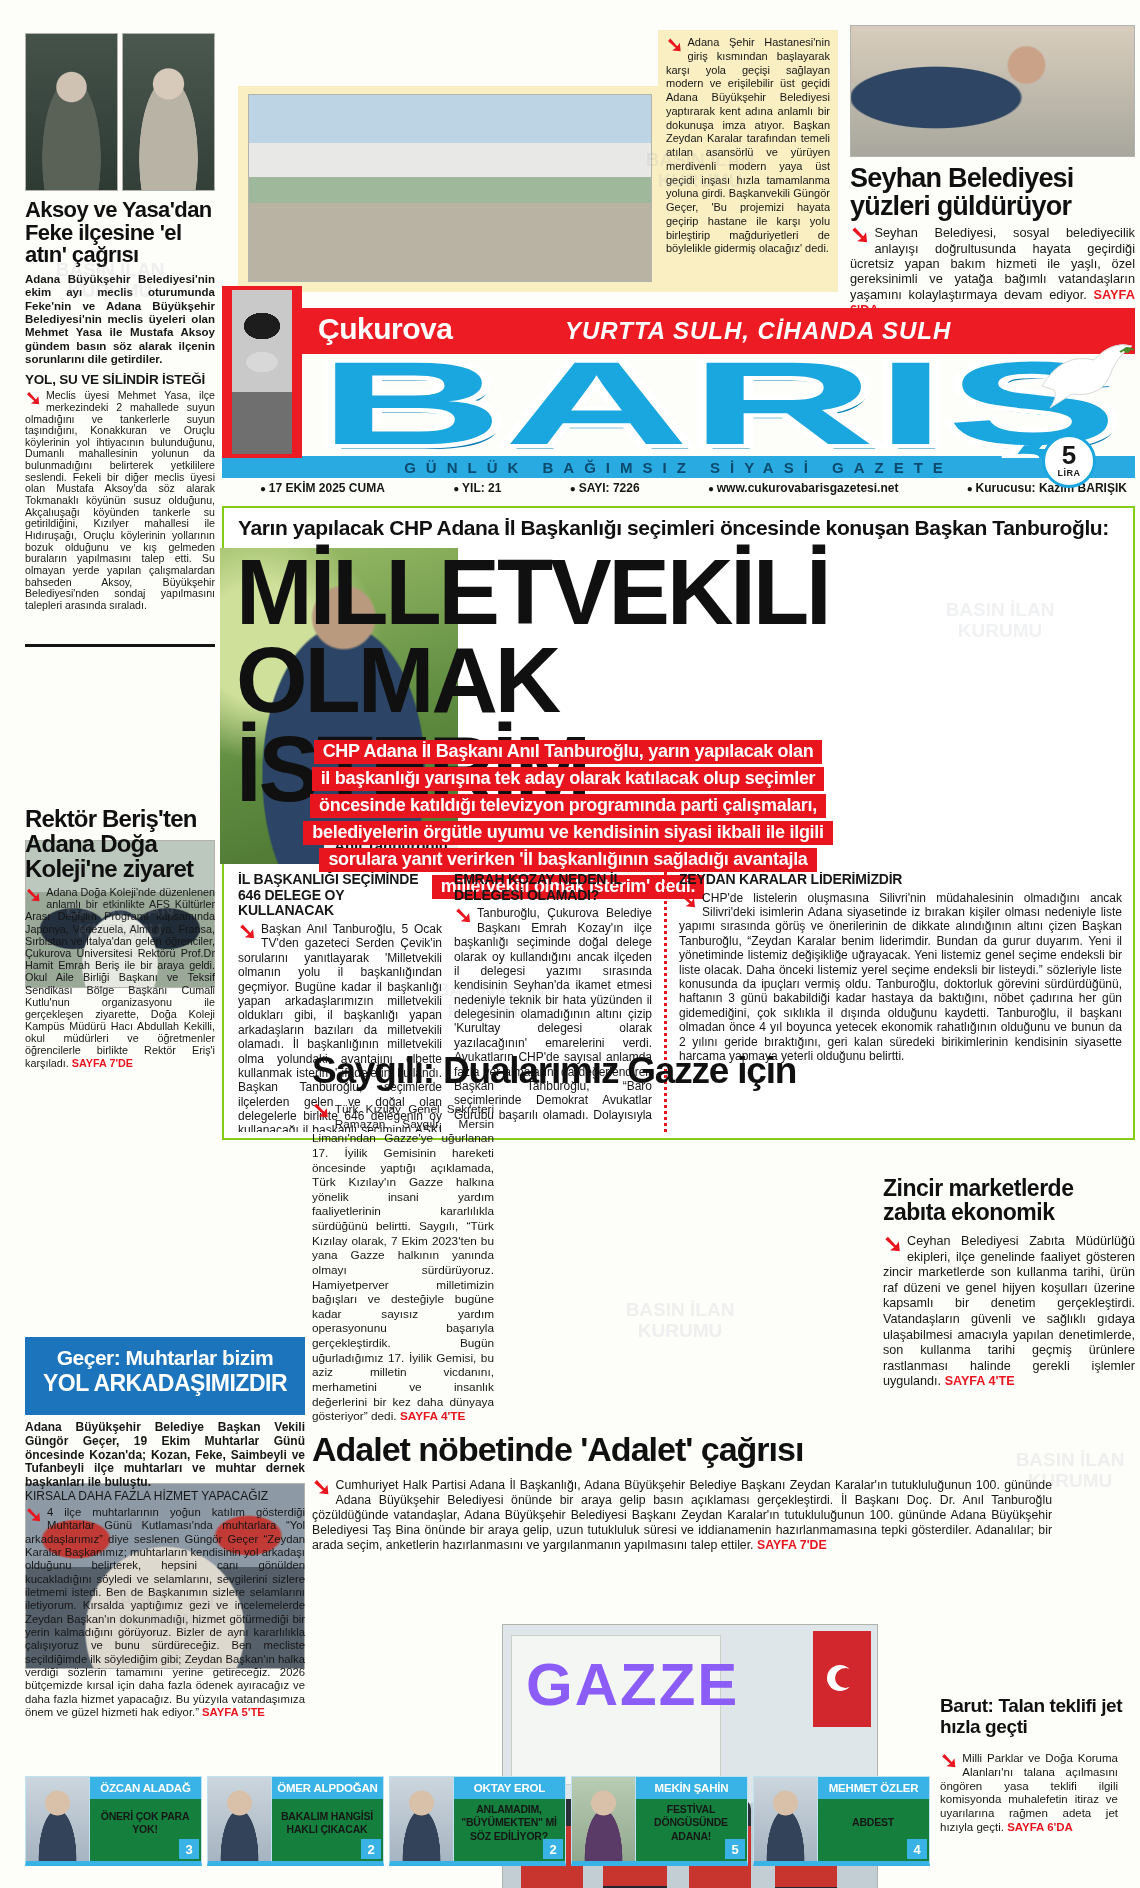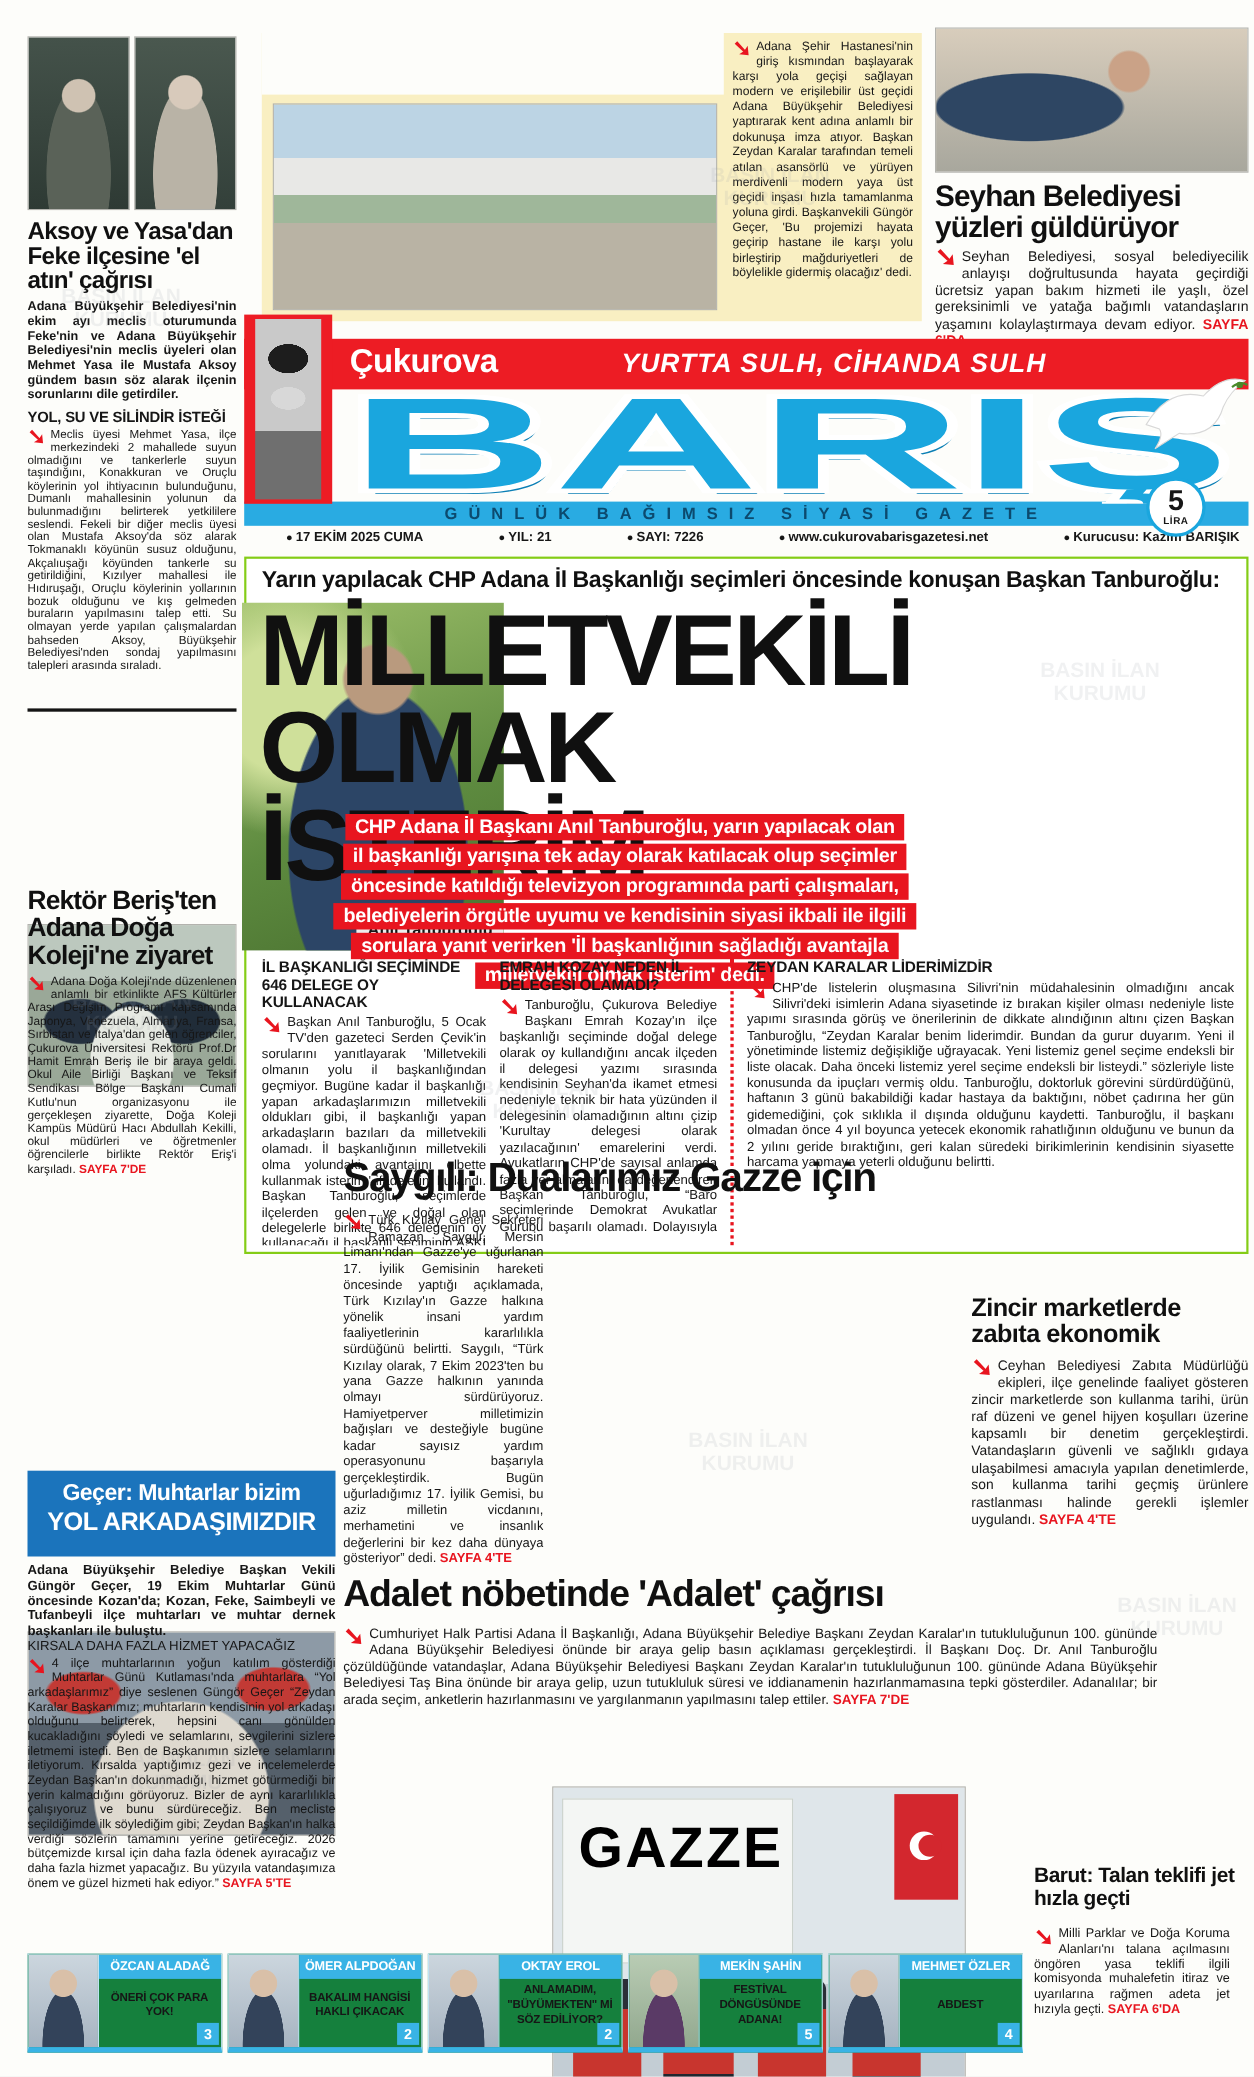--- a/index.html
+++ b/index.html
@@ -181,21 +181,21 @@
   </div>
 
   <div class="abs headline" style="left:312px;top:1050px;width:600px;font-size:37px;letter-spacing:-1.2px;">Saygılı: Dualarımız Gazze için</div>
   <div class="abs jtext arrow" style="left:312px;top:1102px;width:182px;height:326px;font-size:11.8px;line-height:1.24;">
     <span>Türk Kızılay Genel Sekreteri Ramazan Saygılı, Mersin Limanı'ndan Gazze'ye uğurlanan 17. İyilik Gemisinin hareketi öncesinde yaptığı açıklamada, Türk Kızılay'ın Gazze halkına yönelik insani yardım faaliyetlerinin kararlılıkla sürdüğünü belirtti. Saygılı, “Türk Kızılay olarak, 7 Ekim 2023'ten bu yana Gazze halkının yanında olmayı sürdürüyoruz. Hamiyetperver milletimizin bağışları ve desteğiyle bugüne kadar sayısız yardım operasyonunu başarıyla gerçekleştirdik. Bugün uğurladığımız 17. İyilik Gemisi, bu aziz milletin vicdanını, merhametini ve insanlık değerlerini bir kez daha dünyaya gösteriyor” dedi.</span>
     <span class="pageref">SAYFA 4'TE</span>
   </div>
   <div class="abs photo" style="left:502px;top:1102px;width:376px;height:326px;background:
        linear-gradient(180deg,#dfe6ea 0 55%,#c3cdd4 55% 100%);">
     <div style="position:absolute;left:8px;top:10px;width:210px;height:150px;background:#f4f6f4;border:1px solid #cbd2cc;">
-      <div style="font-size:52px;font-weight:bold;color:#000000;letter-spacing:2px;padding:14px 0 0 14px;">GAZZE</div>
+      <div style="font-size:60px;font-weight:bold;color:#8b5cf6;letter-spacing:2px;padding:14px 0 0 14px;">GAZZE</div>
     </div>
     <div style="position:absolute;right:6px;top:6px;width:58px;height:96px;background:#d3272e;">
       <div style="position:absolute;left:14px;top:34px;width:26px;height:26px;border-radius:50%;background:#fff;"></div>
       <div style="position:absolute;left:22px;top:37px;width:21px;height:20px;border-radius:50%;background:#d3272e;"></div>
     </div>
     <div style="position:absolute;left:18px;bottom:0;width:62px;height:150px;background:linear-gradient(180deg,#2b2f38 0 18%,#c8352e 18% 60%,#23262e 60% 100%);border-radius:10px 10px 0 0;"></div>
     <div style="position:absolute;left:100px;bottom:0;width:64px;height:158px;background:linear-gradient(180deg,#2b2f38 0 18%,#c8352e 18% 60%,#23262e 60% 100%);border-radius:10px 10px 0 0;"></div>
     <div style="position:absolute;left:186px;bottom:0;width:62px;height:150px;background:linear-gradient(180deg,#2b2f38 0 18%,#c8352e 18% 60%,#23262e 60% 100%);border-radius:10px 10px 0 0;"></div>
     <div style="position:absolute;left:272px;bottom:0;width:62px;height:154px;background:linear-gradient(180deg,#2b2f38 0 18%,#c8352e 18% 60%,#23262e 60% 100%);border-radius:10px 10px 0 0;"></div>
   </div>

